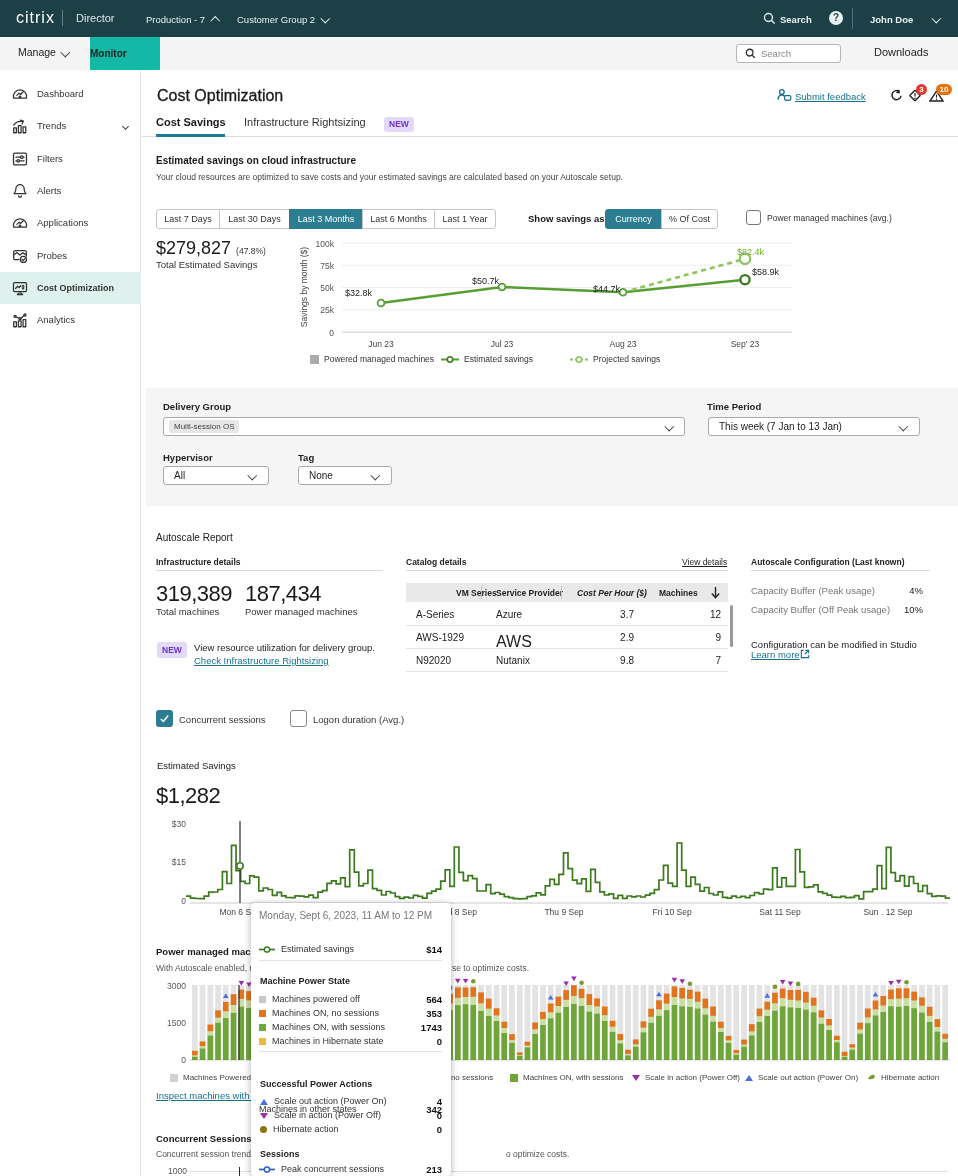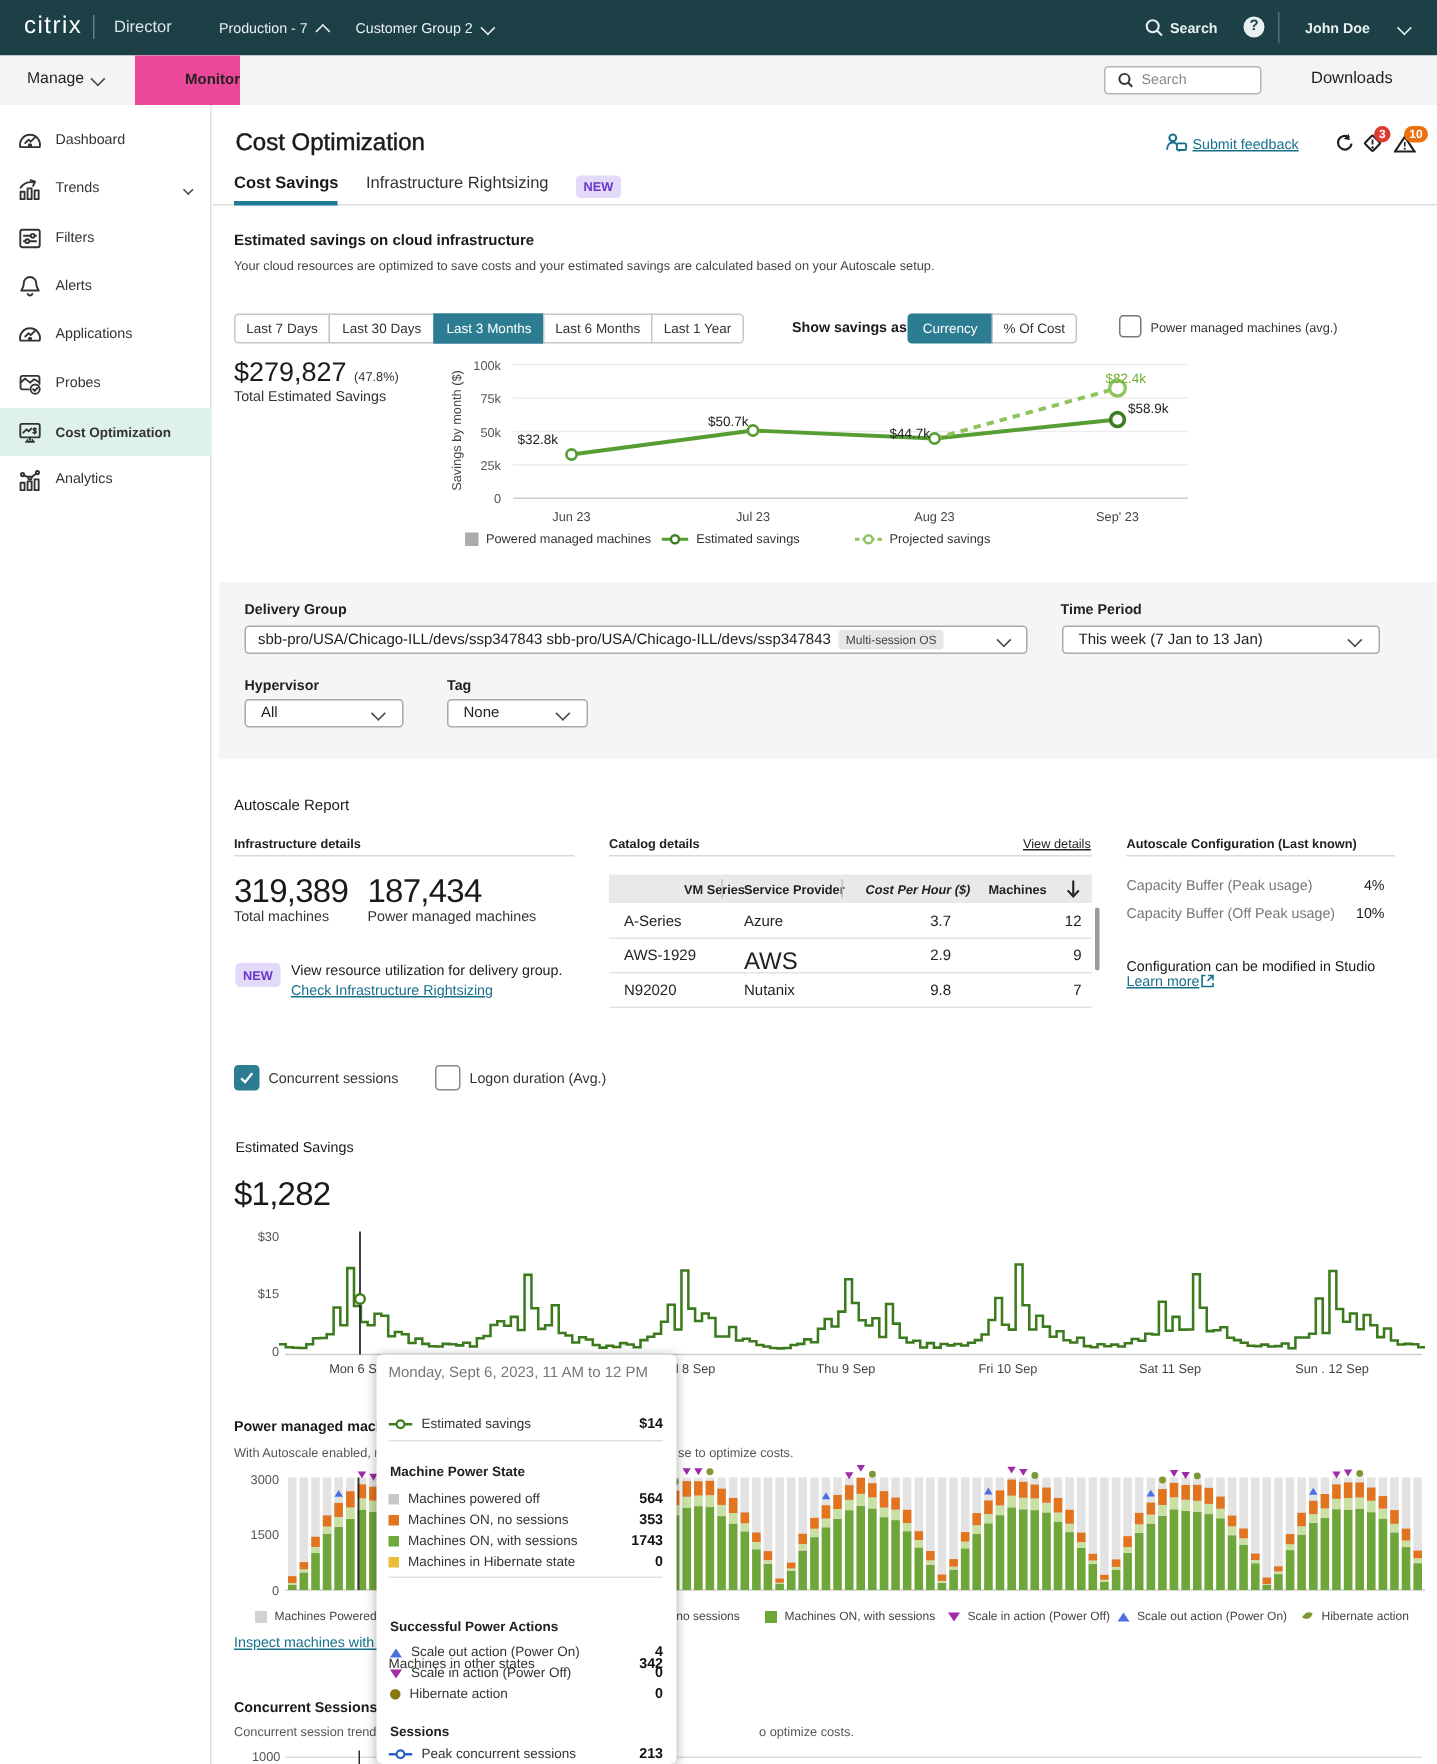--- a/index.html
+++ b/index.html
@@ -1,20 +1,20 @@
 <!DOCTYPE html>
 <html><head><meta charset="utf-8">
 <style>
 *{margin:0;padding:0;box-sizing:border-box;}
 html,body{width:958px;height:1176px;overflow:hidden;}
 body{font-family:"Liberation Sans",sans-serif;background:#fff;color:#222;position:relative;line-height:1.2;}
 .abs{position:absolute;}
 .topbar{position:absolute;left:0;top:0;width:958px;height:37px;background:#1d3f46;color:#e8f0f0;}
 .navbar{position:absolute;left:0;top:37px;width:958px;height:33px;background:#f4f4f4;}
-.monitor-tab{position:absolute;left:90px;top:37px;width:70px;height:33px;background:#ec4899;text-align:right;font-weight:bold;font-size:10px;color:#222;line-height:33px;}
+.monitor-tab{position:absolute;left:90px;top:37px;width:70px;height:33px;background:#14b8a6;text-align:left;font-weight:bold;font-size:10px;color:#222;line-height:33px;}
 .sidebar{position:absolute;left:0;top:70px;width:141px;height:1106px;background:#fff;border-right:1px solid #e2e2e2;}
 .sideitem{position:absolute;left:0;width:141px;height:32px;display:flex;align-items:center;font-size:9.5px;color:#333;}
 .sideitem svg{margin-left:11px;margin-right:8px;flex:none;}
 .btn{display:inline-block;border:1px solid #c6c6c6;background:#fff;font-size:9px;color:#333;text-align:center;line-height:18px;height:20px;vertical-align:top;}
 .teal{background:#2d7d92 !important;color:#fff !important;border-color:#2d7d92 !important;}
 .link{color:#17708b;text-decoration:underline;}
 .sel{background:#fff;border:1px solid #aaa;border-radius:3px;position:absolute;display:flex;align-items:center;font-size:10px;color:#222;height:19px;}
 .lbl{position:absolute;font-size:9.5px;font-weight:bold;color:#222;}
 .colhead{position:absolute;font-size:8.5px;font-weight:bold;color:#222;}
 .hr{position:absolute;border-top:1px solid #d9d9d9;}
@@ -191,21 +191,20 @@
     </svg>Estimated savings
   <svg style="margin:0 5px 0 37px;" width="18" height="9" viewBox="0 0 18 9">
       <line x1="0" y1="4.5" x2="18" y2="4.5" stroke="#8fc45c" stroke-width="2" stroke-dasharray="3,2"></line>
       <circle cx="9" cy="4.5" r="2.7" fill="#fff" stroke="#8fc45c" stroke-width="1.6"></circle>
     </svg>Projected savings
 </div>
 
 <div class="abs" style="left:146px;top:388px;width:812px;height:118px;background:#f5f5f5;"></div>
 <div class="lbl" style="left:163px;top:401px;">Delivery Group</div>
 <div class="sel" style="left:163px;top:417px;width:522px;">
-  <span style="margin-left:8px;white-space:nowrap;">sbb-pro/USA/Chicago-ILL/devs/ssp347843 sbb-pro/USA/Chicago-ILL/devs/ssp347843</span>
   <span style="background:#e6e6e6;border-radius:2px;font-size:8px;color:#444;padding:2px 5px;margin-left:5px;white-space:nowrap;">Multi-session OS</span>
   <span class="chev" style="margin-left:auto;margin-right:12px;"></span>
 </div>
 <div class="lbl" style="left:707px;top:401px;">Time Period</div>
 <div class="sel" style="left:708px;top:417px;width:212px;">
     <span style="margin-left:10px;">This week (7 Jan to 13 Jan)</span>
     <span class="chev" style="margin-left:auto;margin-right:13px;"></span>
   </div>
 <div class="lbl" style="left:163px;top:452px;">Hypervisor</div>
 <div class="sel" style="left:163px;top:466px;width:106px;">

